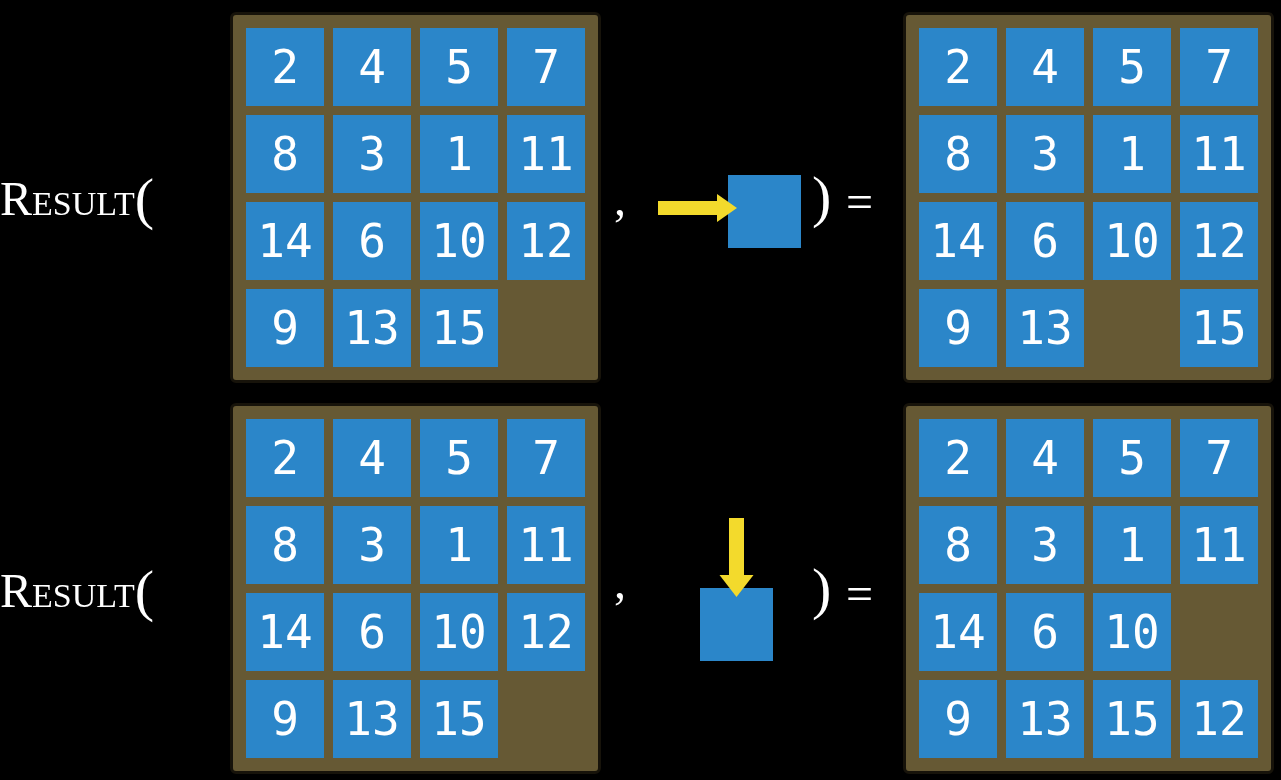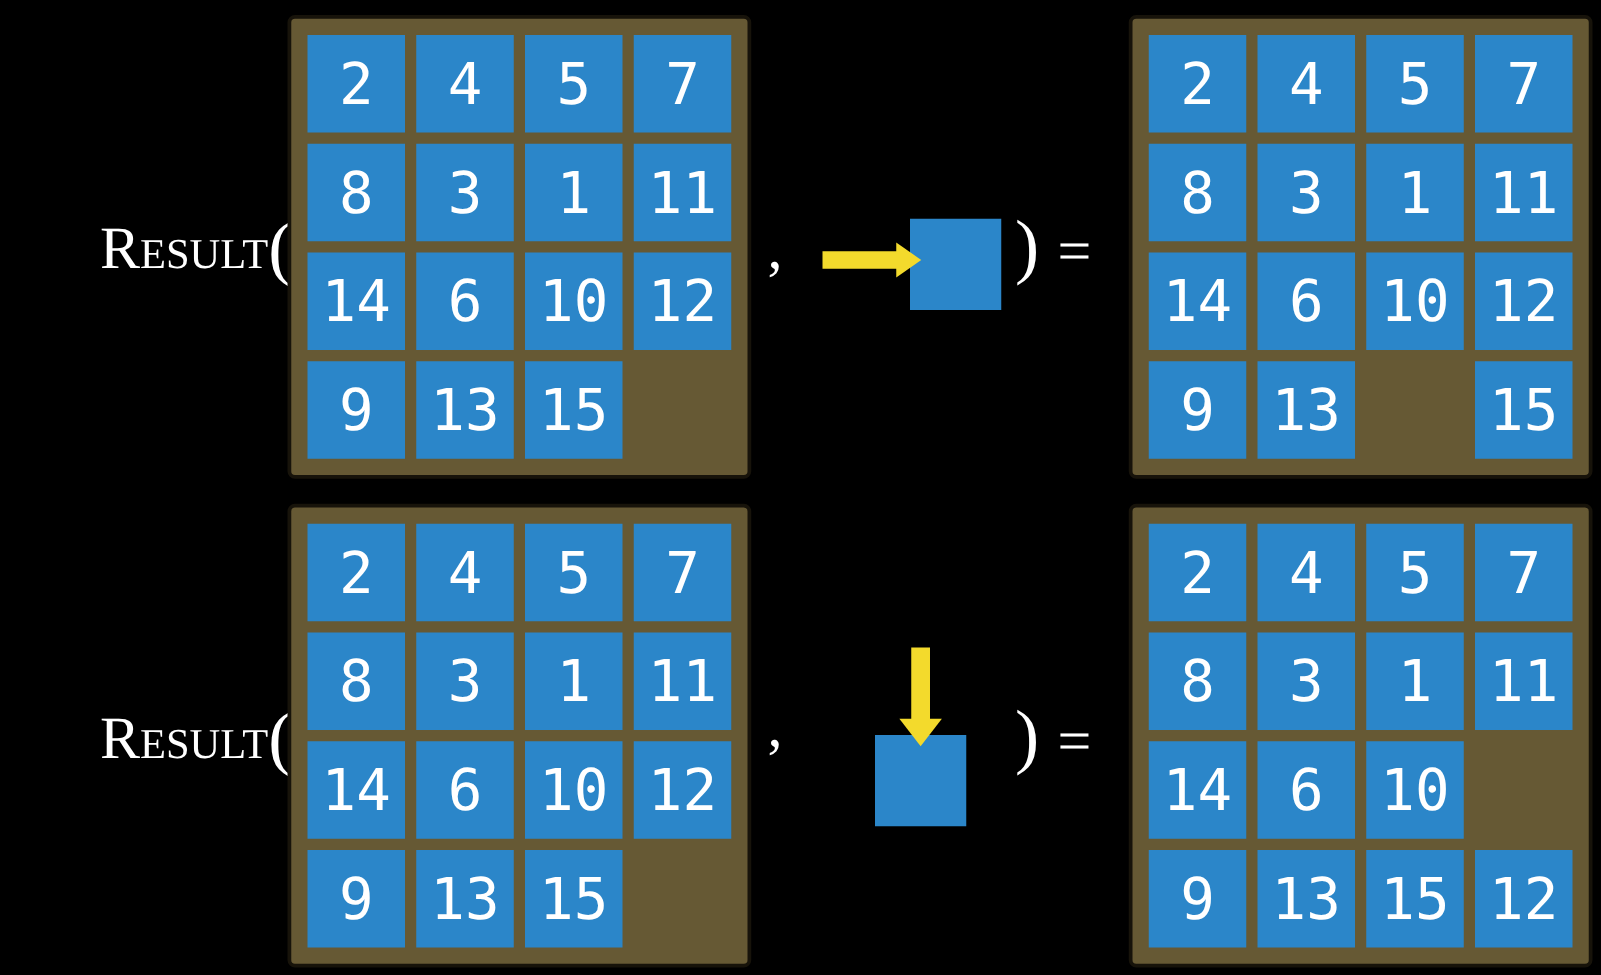--- a/index.html
+++ b/index.html
@@ -7,21 +7,21 @@
     position:relative;
     width:1281px;height:780px;
     background:var(--background,#000);
     overflow:hidden;
     font-family:"Liberation Serif", serif;
   }
   
   .func-label{
     position:absolute;
     left:0;width:234px;
-    text-align:right;
+    text-align:left;
     color:var(--text,#fff);
     font-size:48px;line-height:1;
     font-variant:small-caps;
     white-space:nowrap;
   }
   .func-label .paren{
     font-size:58px;line-height:0;
     font-variant:normal;
     vertical-align:-0.06em;
   }

